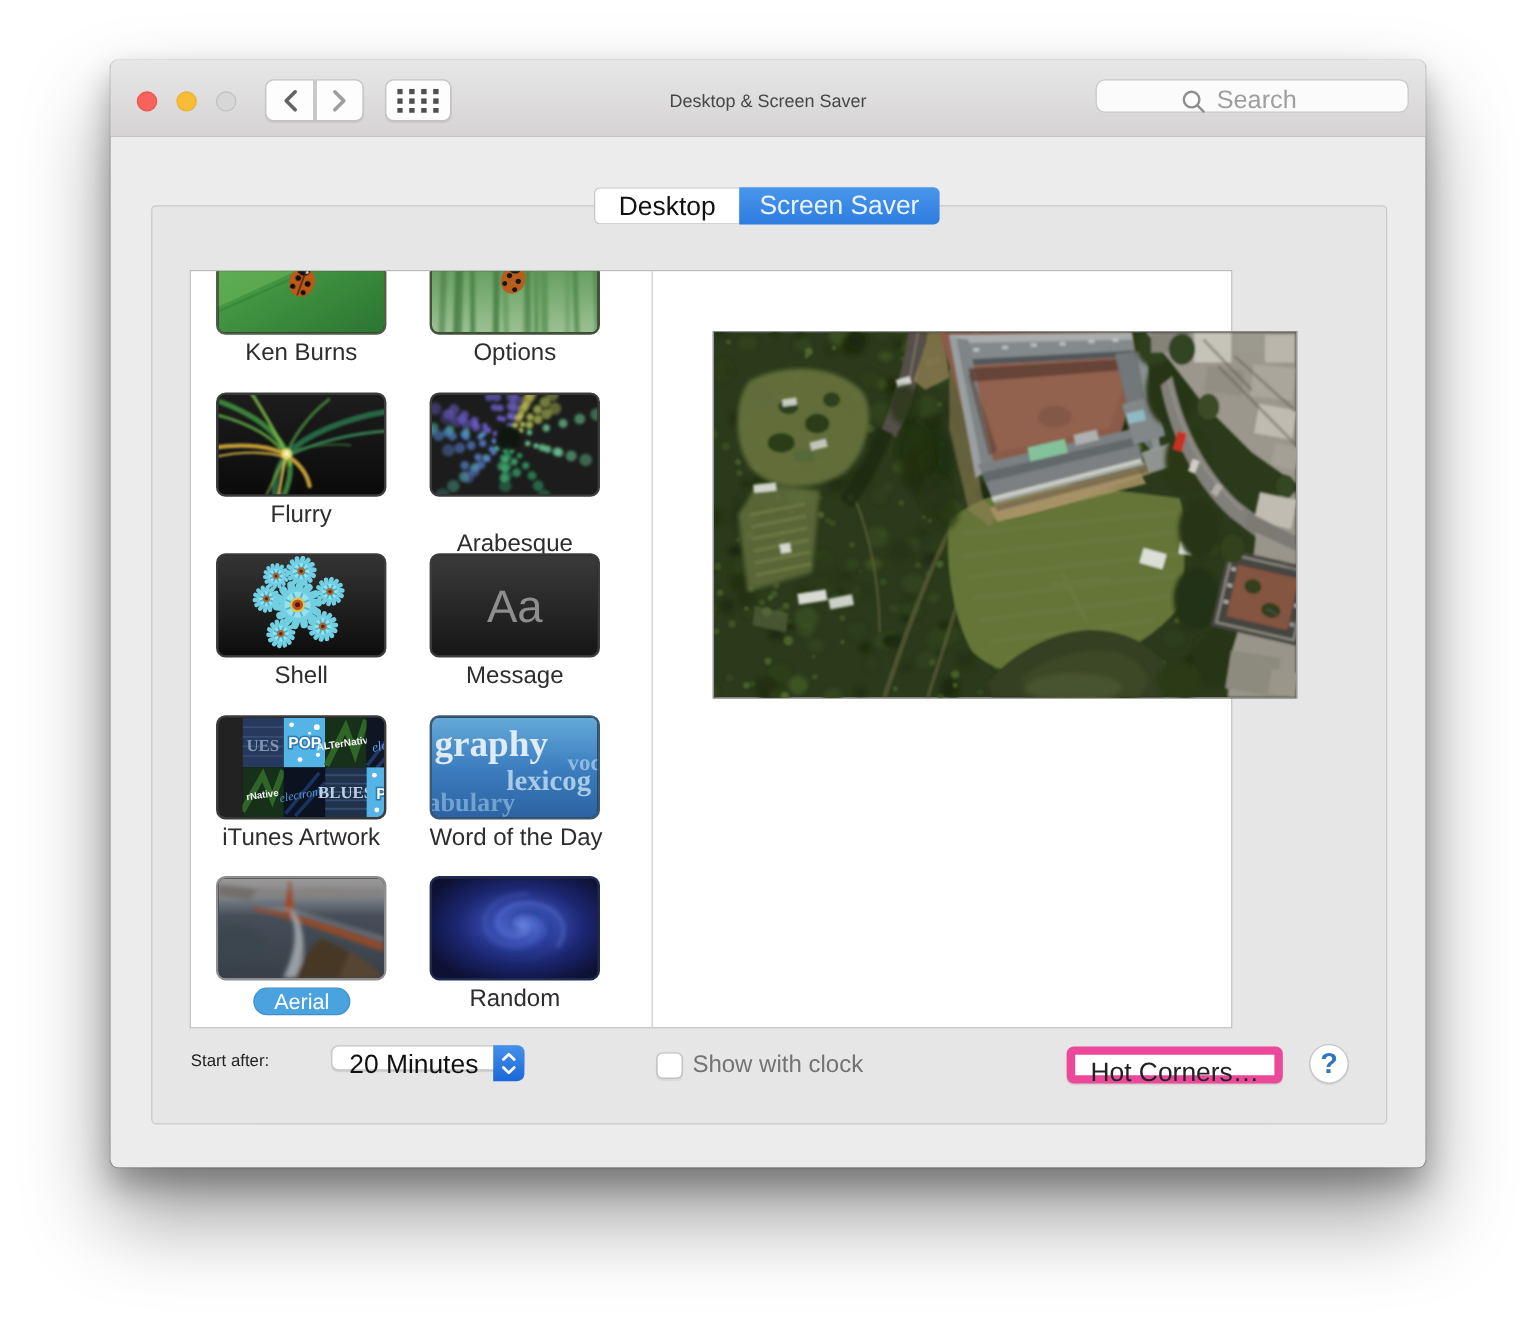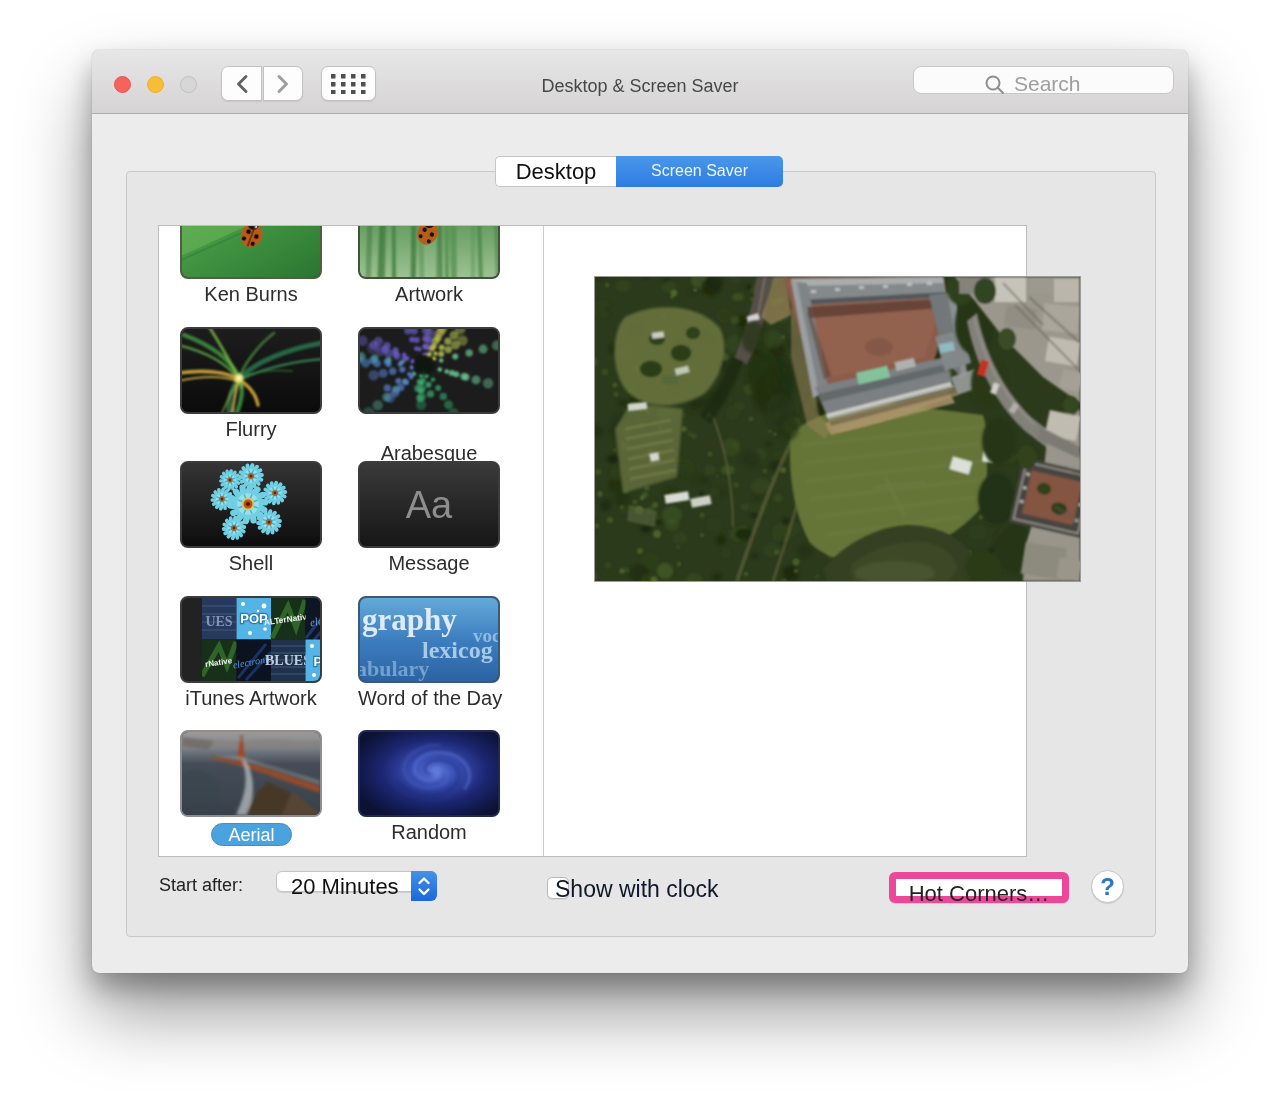--- a/index.html
+++ b/index.html
@@ -16,33 +16,33 @@
 .tl.red { left:22px; background:#f7625c; border:1px solid #e9544e; }
 .tl.yel { left:55px; background:#f8bd36; border:1px solid #eab033; }
 .tl.gry { left:88px; background:#d8d7d7; border:1px solid #c0bfbf; }
 .tbtn { position:absolute; top:16px; height:35px; background:#fdfdfd;
   border:1px solid #c3c1c1; border-radius:7px; box-shadow:0 1px 1px rgba(0,0,0,.08); }
 #btn-back { left:129px; width:41px; border-radius:7px 0 0 7px; }
 #btn-fwd  { left:171px; width:40px; border-radius:0 7px 7px 0; }
 #btn-grid { left:229px; width:55px; }
 .tbtn svg { position:absolute; left:50%; top:50%; transform:translate(-50%,-50%); }
 .wtitle { position:absolute; left:0; top:26px; width:1096px; text-align:center;
-  font-size:18px; color:#454849; letter-spacing:0; }
+  font-size:15px; color:#454849; letter-spacing:0; }
 .search { position:absolute; left:821px; top:16px; width:261px; height:28px;
   background:#fbfbfb; border:1px solid #c9c7c7; border-radius:8px; }
 .search .mag { position:absolute; left:70px; top:7px; }
 .search .ph { position:absolute; left:100px; top:5px; font-size:21px; color:#9e9e9e; }
 
 .tabs { position:absolute; left:403px; top:106px; width:288px; height:31px;padding-left:38px; }
 .tab-left { position:absolute; left:0; top:0; width:121px; height:31px; background:#fff;
   border:1px solid #c6c4c4; border-right:none; border-radius:5px 0 0 5px;
   font-size:22px; color:#111; text-align:center; line-height:29px; }
 .tab-right { position:absolute; left:121px; top:0; width:167px; height:31px;
   background:linear-gradient(#4997ea, #2e7ce0); border-radius:0 5px 5px 0;
-  font-size:16px; color:#eaf4fe; text-align:center; line-height:30px; }
+  font-size:22px; color:#eaf4fe; text-align:center; line-height:30px; }
 
 .panel { position:absolute; left:34px; top:121px; width:1030px; height:766px;
   background:#e6e6e6; border:1px solid #c9c9c9; border-radius:4px; }
 .whitebox { position:absolute; left:31px; top:53px; width:869px; height:632px;
   background:#ffffff; border:1px solid #bdbcbc; }
 .divider { position:absolute; left:384px; top:0; width:1px; height:630px; background:#cdcdcd; }
 
 
 .listclip { position:absolute; left:0; top:0; width:384px; height:630px; overflow:hidden; }
 .thumb { position:absolute; width:142px; height:87px; border:2px solid #3c3c3c;
@@ -55,29 +55,29 @@
   font-size:18px; text-align:center; line-height:22px; }
 
 
 .preview { position:absolute; left:435px; top:50px; width:487px; height:306px;
   border:1px solid #9b9b9b; background:#333; }
 .optbtn { position:absolute; left:571px; top:540px; width:277px; height:31px;
   background:#fff; border:1px solid #c4c2c2; border-radius:6px; box-shadow:0 1px 1px rgba(0,0,0,.1);
   font-size:22px; color:#222; text-align:center; line-height:29px; }
 
 
-.startlbl { position:absolute; left:32px; top:703px; font-size:18px; color:#222; }
+.startlbl { position:absolute; left:32px; top:703px; font-size:14px; color:#222; }
 .dropdown { position:absolute; left:149px; top:699px; width:161px; height:21px;
   background:#fff; border:1px solid #c6c4c4; border-radius:6px; box-shadow:0 1px 1px rgba(0,0,0,.1); }
 .dropdown .dtext { position:absolute; left:14px; top:2px; font-size:22px; color:#111; }
 .stepper { position:absolute; right:-1px; top:-1px; width:26px; height:30px;
   background:linear-gradient(#4492e9, #1c67da); border-radius:0 6px 6px 0; }
 .checkbox { position:absolute; left:420px; top:705px; width:22px; height:22px;
   background:#fff; border:1px solid #b9b7b7; border-radius:5px; box-shadow:0 1px 1px rgba(0,0,0,.06); }
-.chklbl { position:absolute; left:428px; top:704px; font-size:23px; color:#0f172a; }
+.chklbl { position:absolute; left:450px; top:704px; font-size:20px; color:#737373; }
 .hotbtn { position:absolute; left:762px; top:700px; width:180px; height:31px;
   background:#fff; border:7px solid #ec4899; border-radius:6px; box-shadow:0 1px 1px rgba(0,0,0,.1);
   font-size:22px; color:#222; text-align:center; line-height:29px; }
 .helpbtn { position:absolute; left:964px; top:698px; width:33px; height:33px;
   background:#fff; border:1px solid #c6c4c4; border-radius:50%; box-shadow:0 1px 1px rgba(0,0,0,.1);
   text-align:center; font-size:24px; line-height:31px; color:#3076c0; font-weight:bold; }
 </style>
 </head>
 <body>
 <div id="stage">
@@ -186,21 +186,21 @@
                 </g>
                 <g transform="translate(68,38) rotate(20)" opacity=".95">
 <ellipse cx="0" cy="1" rx="10" ry="12" fill="#bb5a18"></ellipse>
 <ellipse cx="-2" cy="-8.5" rx="5.2" ry="4.6" fill="#161616"></ellipse>
 <circle cx="-4" cy="-1" r="2.2" fill="#101010"></circle>
                   <circle cx="4.5" cy="1" r="2.2" fill="#101010"></circle>
 <circle cx="-5.5" cy="6.5" r="2" fill="#101010"></circle>
                   <circle cx="4" cy="8.5" r="2" fill="#101010"></circle>
 </g>
               </svg></div>
-          <div class="tlabel col2" style="top:57px;">Artwork</div>
+          <div class="tlabel col2" style="top:57px;">Options</div>
           <div class="thumb col1" style="top:101px;"><svg width="138" height="83" viewBox="0 0 138 83">
                 <defs>
                   <linearGradient id="fl" x1="0" y1="0" x2="0" y2="1">
                     <stop offset="0" stop-color="#1c1d1c"></stop>
                     <stop offset="1" stop-color="#0a0b0a"></stop>
                   </linearGradient>
                   <filter id="fblur" x="-20%" y="-20%" width="140%" height="140%">
                     <feGaussianBlur stdDeviation="1.1"></feGaussianBlur>
                   </filter>
                 </defs>

